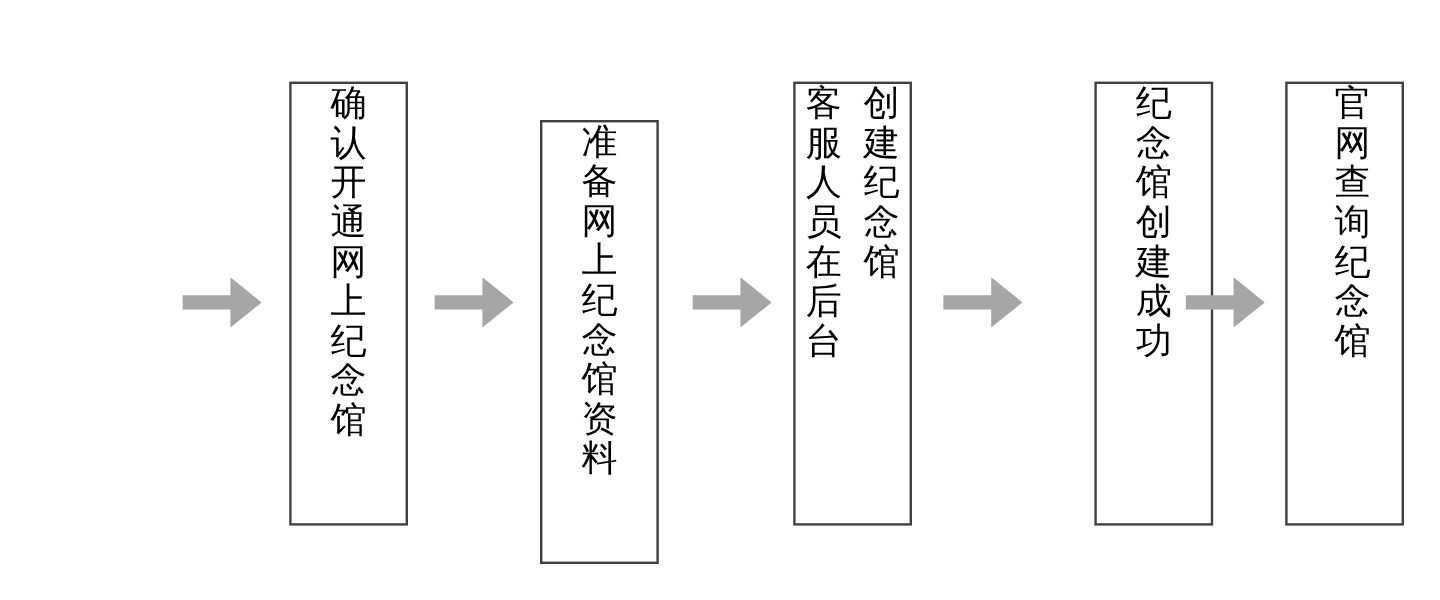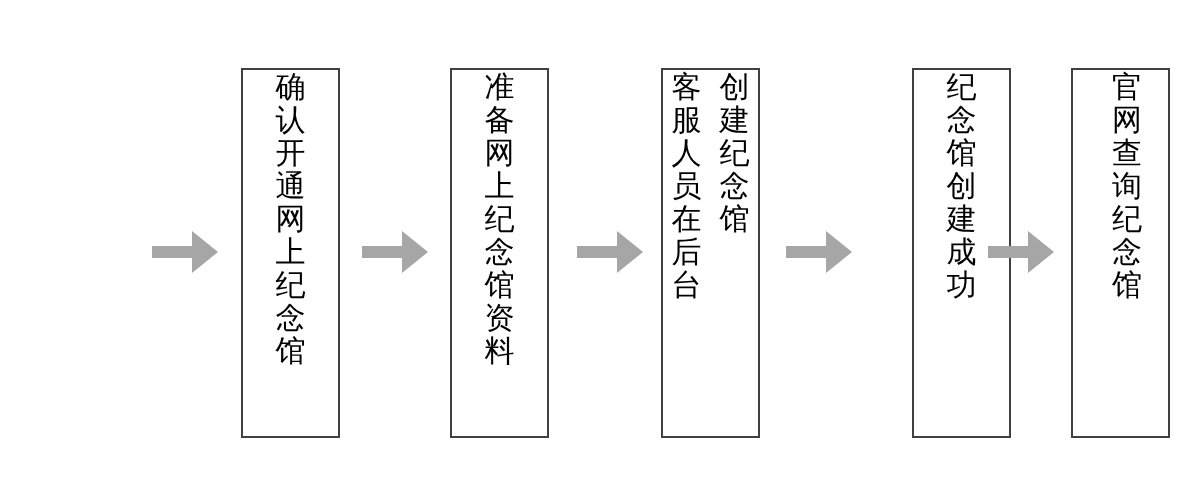--- a/index.html
+++ b/index.html
@@ -43,21 +43,21 @@
     white-space: normal;
   }
   .arrow {
     position: absolute;
     top: 231px;
     width: 66px;
     height: 42px;
   }
   .pos-box-1 { left: 30px; }
   .pos-box-2 { left: 241px; }
-  .pos-box-3 { left: 450px; }
+  .pos-box-3 { left: 450px; margin-top: 32px; }
   .pos-box-4 { left: 661px; }
   .pos-box-5 { left: 912px; }
   .pos-box-6 { left: 1071px; padding-left: 13px; }
   .pos-arrow-1 { left: 152px; }
   .pos-arrow-2 { left: 362px; }
   .pos-arrow-3 { left: 577px; }
   .pos-arrow-4 { left: 786px; }
   .pos-arrow-5 { left: 988px; }
 </style>
 </head>

